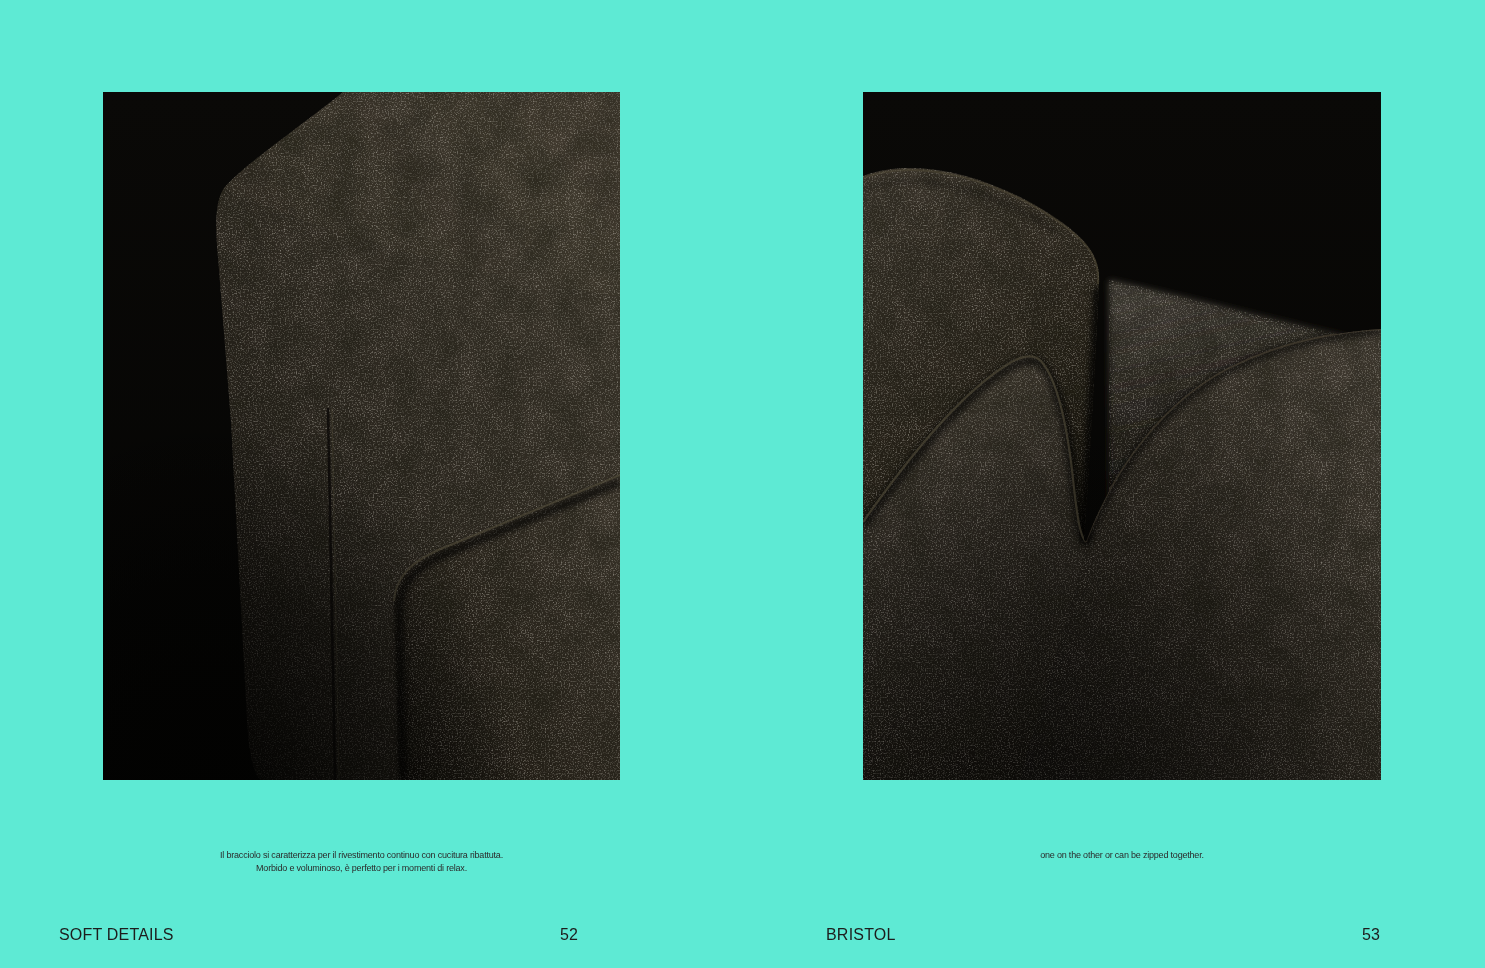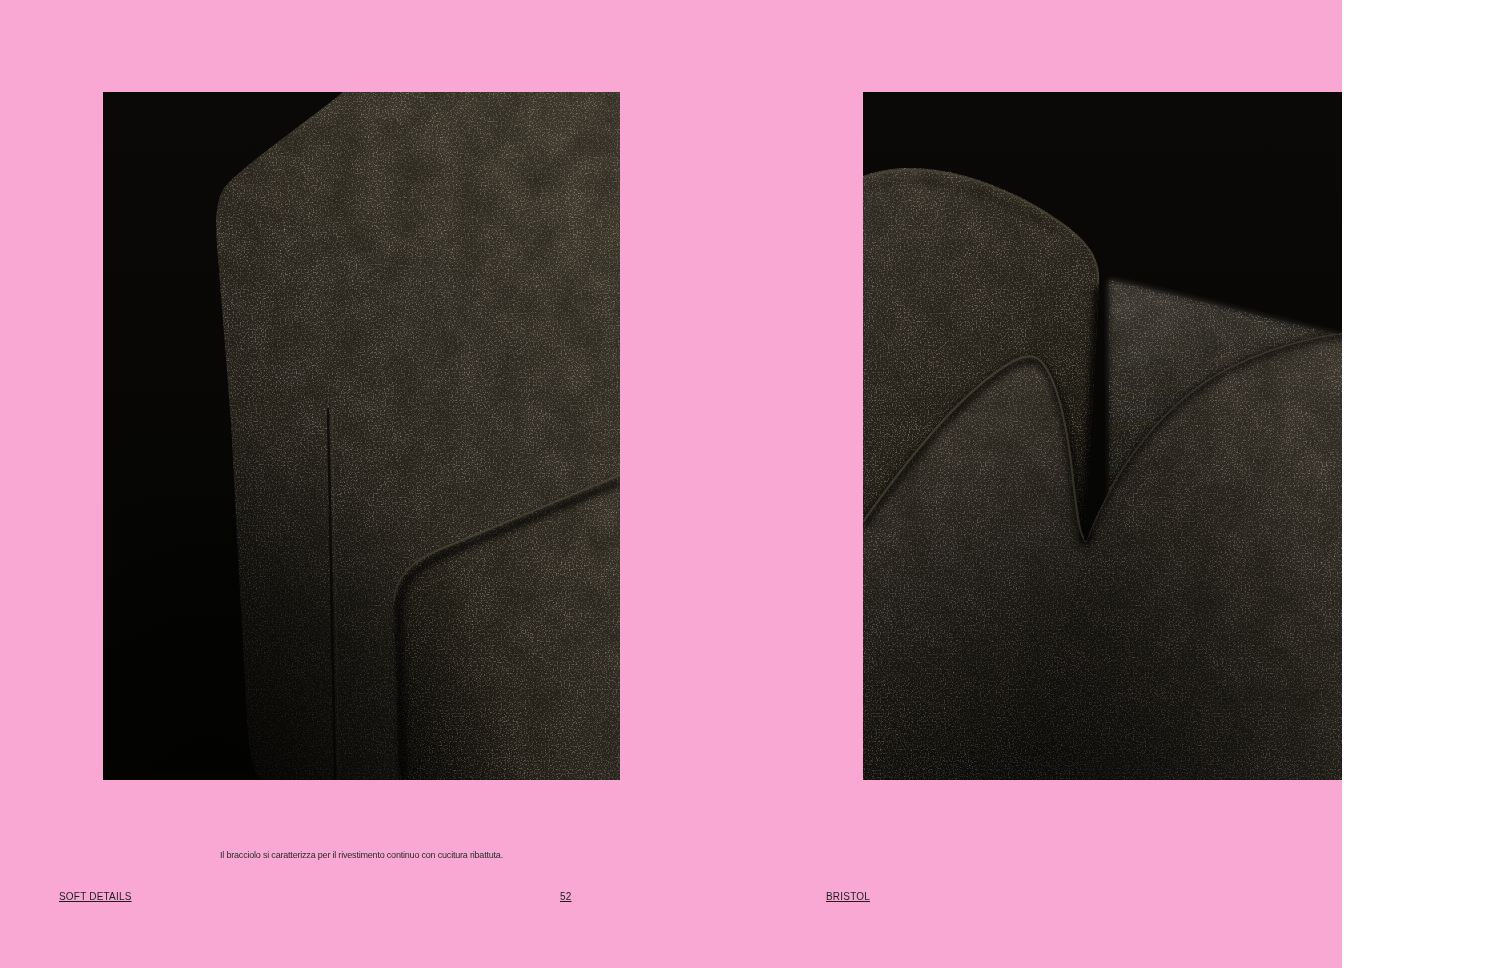--- a/index.html
+++ b/index.html
@@ -1,38 +1,37 @@
 <!DOCTYPE html>
 <html><head>
 <meta charset="utf-8">
 <style>
   html,body { margin:0; padding:0; background:#ffffff; }
   .page {
-    position:relative; width:1342px; height:968px;
-    background:#f9a8d4; overflow:hidden;
+    position:relative; width:1485px; height:968px;
+    background:#5eead4; overflow:hidden;
     font-family:"Liberation Sans", sans-serif;
   }
   figure.photo { margin:0; position:absolute; padding:0; }
   .photo-left  { left:103px; top:92px; width:517px; height:688px; }
   .photo-right { left:863px; top:92px; width:518px; height:688px; }
   .photo svg { display:block; }
 
   .caption {
     position:absolute; text-align:center;
     font-size:9px; line-height:12.5px; letter-spacing:-0.2px;
     color:#2b2b2b;
   }
   .caption-left  { left:103px; top:849px; width:517px; }
   .caption-right { left:863px; top:849px; width:518px; }
 
   .footer {
-    position:absolute; top:891px;
-    font-size:10px; line-height:12px; letter-spacing:0.2px;
+    position:absolute; top:929px;
+    font-size:16px; line-height:12px; letter-spacing:0.2px;
     color:#1d1d1d;
-    text-decoration:underline;
   }
   .footer-left-label  { left:59px; }
   .footer-left-num    { left:560px; width:101px; text-align:left; }
   .footer-right-label { left:826px; }
   .footer-right-num   { left:1321px; width:100px; text-align:center; }
 </style>
 </head>
 <body>
 
 <svg width="0" height="0" style="position:absolute" aria-hidden="true">
@@ -150,23 +149,25 @@
         <path d="M223 450 C252 372 304 308 366 276 C416 251 472 240 518 237" stroke="#4c4536" stroke-width="1.8" fill="none" opacity="0.6"></path>
         <path d="M0 434 C45 370 98 306 142 278 C158 268 171 265 179 273 C195 291 206 340 212 400 C216 434 219 447 224 452" stroke="#060504" stroke-width="9" fill="none" opacity="0.6" filter="url(#fSoft)"></path>
         <path d="M0 430 C45 366 98 302 142 274 C157 264 170 261 178 269 C194 287 205 336 211 396 C215 432 218 445 223 450" stroke="#4f4837" stroke-width="2.2" fill="none" opacity="0.7"></path>
       </g>
       <rect width="518" height="688" fill="url(#rShadow)"></rect>
     </svg>
   </figure>
 
   <div class="caption caption-left">
     <div>Il bracciolo si caratterizza per il rivestimento continuo con cucitura ribattuta.</div>
+    <div>Morbido e voluminoso, è perfetto per i momenti di relax.</div>
   </div>
 
   <div class="caption caption-right">
+    <div>one on the other or can be zipped together.</div>
   </div>
 
   <div class="footer footer-left-label">SOFT DETAILS</div>
   <div class="footer footer-left-num">52</div>
   <div class="footer footer-right-label">BRISTOL</div>
   <div class="footer footer-right-num">53</div>
 
 </div>
 
 </body></html>

